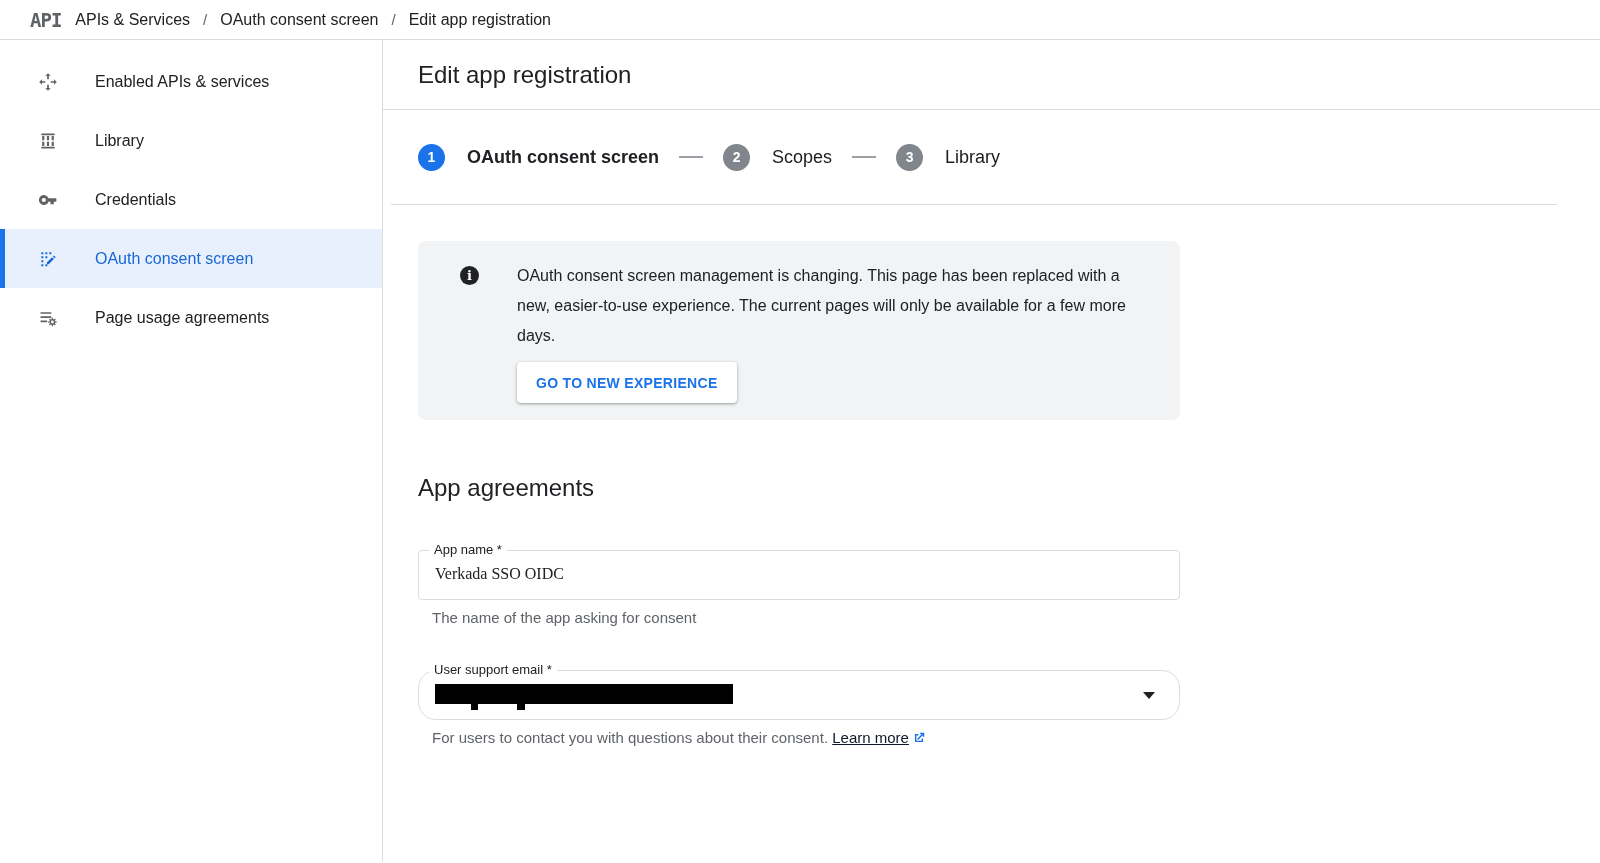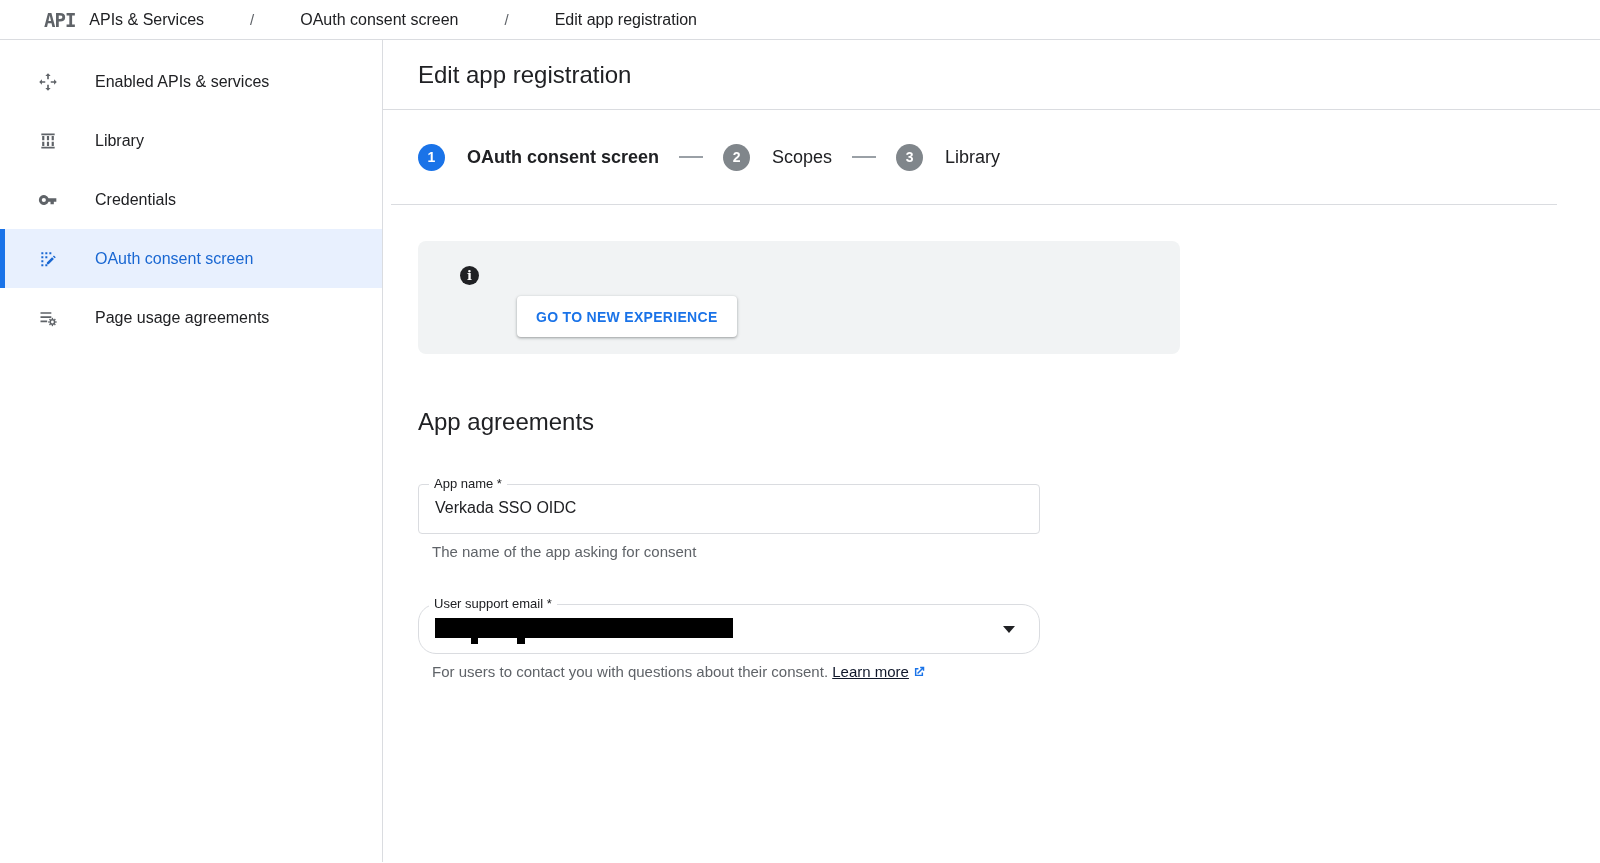--- a/index.html
+++ b/index.html
@@ -1,24 +1,24 @@
 <!DOCTYPE html>
 <html><head>
 <meta charset="utf-8">
 <style>
   * { margin:0; padding:0; box-sizing:border-box; }
   html,body { width:1600px; height:863px; background:#fff; overflow:hidden;
               font-family:"Liberation Sans", sans-serif; color:#202124; }
 
   
   .topbar { height:40px; display:flex; align-items:center; border-bottom:1px solid #dadce0;
-            padding-left:44px; background:#fff; }
+            padding-left:30px; background:#fff; }
   .api-logo { font-family:"DejaVu Sans Mono", monospace; font-weight:700; font-size:19px;
               color:#5f6368; letter-spacing:-1px; margin-right:14px; cursor:pointer; }
-  .breadcrumb { display:flex; align-items:center; font-size:16px; color:#202124;gap:33px; }
+  .breadcrumb { display:flex; align-items:center; font-size:16px; color:#202124; }
   .breadcrumb .crumb { cursor:pointer; }
   .breadcrumb .sep { color:#5f6368; margin:0 13px; font-size:15px; }
 
   
   .layout { display:flex; height:822px; }
   .sidebar { width:383px; min-width:383px; border-right:1px solid #dadce0; padding-top:12px; }
   .side-item { height:59px; display:flex; align-items:center; cursor:pointer; position:relative; }
   .side-item .icon { width:20px; height:20px; margin-left:38px; display:flex;
                      align-items:center; justify-content:center; }
   .side-item .icon svg { display:block; }
@@ -58,27 +58,27 @@
   .banner-text { margin-left:38px; width:635px; font-size:16px; line-height:30px; color:#202124; }
   .banner-btn { margin:11px 0 0 57px; height:41px; padding:0 19px; background:#fff;
                 border:none; border-radius:4px; color:#1a73e8; font-size:14px; font-weight:700;
                 letter-spacing:.3px; cursor:pointer; font-family:"Liberation Sans",sans-serif;
                 box-shadow:0 1px 2px rgba(60,64,67,.3), 0 1px 3px 1px rgba(60,64,67,.15); }
 
   
   .section-heading { margin-top:54px; font-size:24px; font-weight:500; color:#202124; }
   .section-desc { margin-top:17px; width:745px; font-size:16px; line-height:30px; color:#202124; }
 
-  .tfield { position:relative; width:622px; border:1px solid #dadce0; border-radius:4px;
+  .tfield { position:relative; width:762px; border:1px solid #dadce0; border-radius:4px;
             height:50px; background:#fff; }
   .tfield .flabel { position:absolute; top:-9px; left:10px; background:#fff; padding:0 5px;
                     font-size:13px; font-weight:500; color:#202124; }
   .tfield input { border:none; outline:none; background:transparent; width:700px;
                   font-size:16px; color:#202124; padding:14px 0 0 16px;
-                  font-family:Liberation Sans, sans-serif; }
+                  font-family:Liberation Serif, serif; }
   .field-helper { margin-top:9px; margin-left:14px; font-size:15px; color:#5f6368; }
   .mt-field1 { margin-top:48px; }
   .mt-field2 { margin-top:44px; }
 
   .select-box { cursor:pointer;border-radius:18px; }
   .redaction { position:absolute; left:16px; top:13px; width:298px; height:20px; background:#000; }
   .redact-tail1 { position:absolute; left:52px; top:33px; width:7px; height:6px; background:#000; }
   .redact-tail2 { position:absolute; left:98px; top:33px; width:8px; height:6px; background:#000; }
   .dd-arrow { position:absolute; right:24px; top:21px; width:0; height:0;
               border-left:6px solid transparent; border-right:6px solid transparent;
@@ -189,20 +189,21 @@
         </div>
       </div>
     </div>
     <div class="stepper-divider"></div>
 
     <div class="content">
 
       <div class="banner">
         <div class="banner-row">
           <div class="info-icon">i</div>
+          <div class="banner-text">OAuth consent screen management is changing. This page has been replaced with a new, easier-to-use experience. The current pages will only be available for a few more days.</div>
         </div>
         <button class="banner-btn">GO TO NEW EXPERIENCE</button>
       </div>
 
       <h2 class="section-heading">App agreements</h2>
 
       <div class="tfield mt-field1">
         <span class="flabel">App name *</span>
         <input type="text" value="Verkada SSO OIDC" style="">
       </div>

